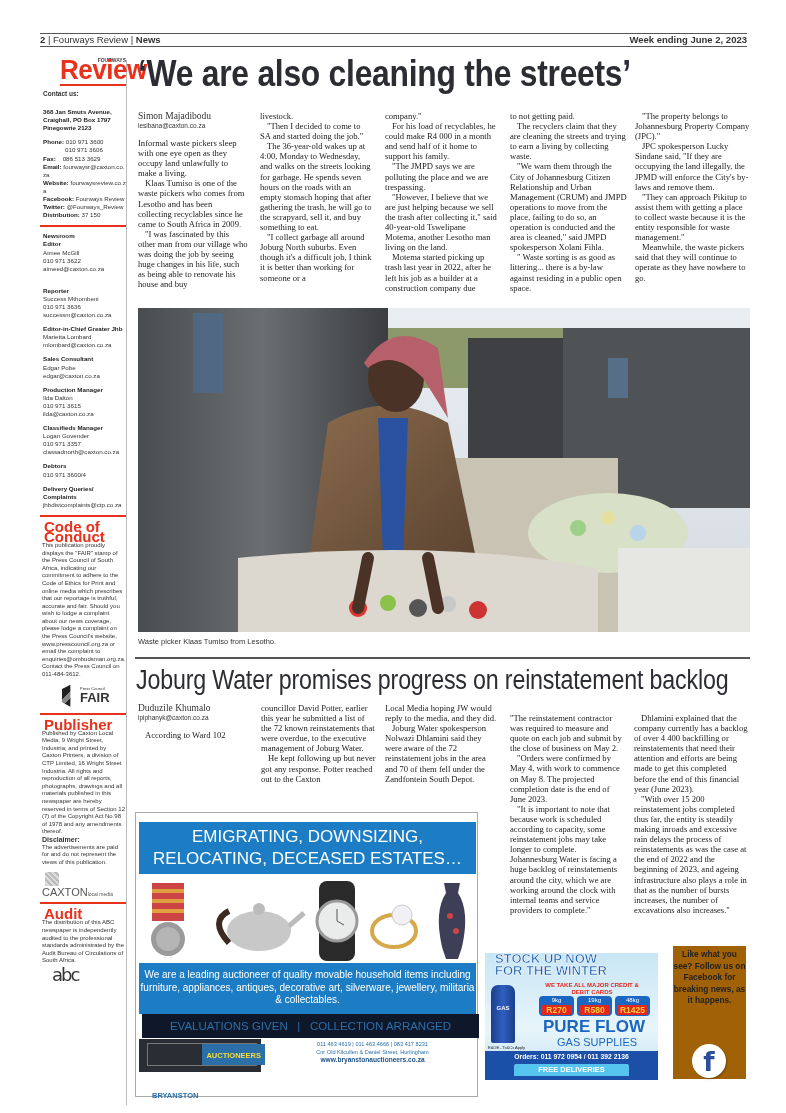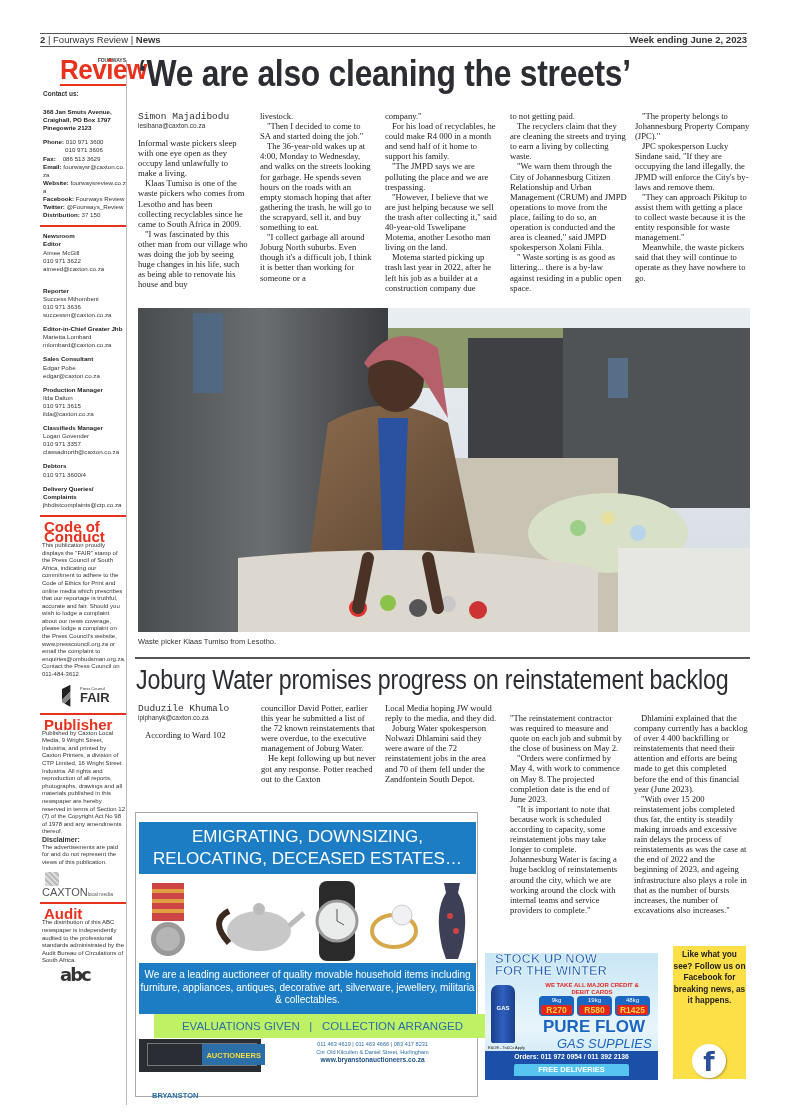--- a/index.html
+++ b/index.html
@@ -26,70 +26,70 @@
   .sb-redrule { height: 2px; background: #e8321e; margin: 4px 0 5px 0; }
   .sb-redhead { color: #e8321e; font-weight: bold; font-size: 15px; line-height: 10px; margin-left: 4px; }
   .sb-small { margin-left: 2px; font-size: 6px; line-height: 7.6px; }
   .fair-logo { display: flex; align-items: center; gap: 4px; margin: 6px 0 6px 22px; }
   .fair-logo .mark { width: 14px; height: 22px; background: linear-gradient(135deg,#222 0 40%,#888 40% 60%,#222 60%); clip-path: polygon(0 20%,60% 0,60% 100%,0 80%); }
   .fair-logo .txt { font-size: 4px; line-height: 4.5px; color: #333; }
   .fair-logo .txt b { display: block; font-size: 13px; line-height: 13px; font-weight: bold; }
   .caxton-mark { width: 14px; height: 14px; margin: 6px 0 2px 5px; background: repeating-linear-gradient(45deg,#bbb 0 2px,#ddd 2px 4px); border-radius: 2px; }
   .caxton-word { margin-left: 2px; font-size: 11px; letter-spacing: 0.5px; color: #555; }
   .caxton-word span { font-size: 5px; letter-spacing: 0; margin-top: 28px; }
-  .abc-logo { margin: 6px 0 0 20px; font-size: 18px; font-weight: bold; color: #333; letter-spacing: -2px; font-family: "DejaVu Sans", sans-serif; }
+  .abc-logo { margin: 6px 0 0 12px; font-size: 18px; font-weight: normal; color: #333; letter-spacing: -2px; font-family: "DejaVu Sans", sans-serif; }
 
   
   .headline1 { left: 138px; top: 52px; width: 612px; font-size: 37px; line-height: 44px; font-weight: bold; color: #2b2d33; letter-spacing: -0.3px; white-space: nowrap; transform: scaleX(0.86); transform-origin: left top; font-family: "Liberation Sans Narrow", "Liberation Sans", sans-serif; }
 
   
   .col { position: absolute; font-family: "Liberation Serif", serif; font-size: 8.6px; line-height: 10.1px; color: #222; }
   .col p { text-indent: 7px; }
   .col p.noindent { text-indent: 0; }
-  .byline-name { font-family: Liberation Mono, monospace; font-size: 9.5px; line-height: 11px; color: #333; }
+  .byline-name { font-family: Liberation Serif, serif; font-size: 9.5px; line-height: 11px; color: #333; }
   .byline-mail { font-family: "Liberation Sans", sans-serif; font-size: 6.5px; line-height: 8px; color: #333; margin-bottom: 8px; }
 
   
   .photo { left: 138px; top: 308px; width: 612px; height: 324px; overflow: hidden; background: #888; }
   .photo svg { display: block; }
   .caption { left: 138px; top: 637px; font-size: 7.5px; color: #333; }
   .rule2 { left: 135px; top: 657px; width: 615px; height: 2px; background: #555; }
 
   .headline2 { left: 136px; top: 664px; font-size: 27px; line-height: 32px; color: #2b2d33; white-space: nowrap; transform: scaleX(0.86); transform-origin: left top; letter-spacing: -0.2px; }
 
   
   .ad-bry { left: 135px; top: 812px; width: 343px; height: 285px; border: 1px solid #aaa; background: #fff; }
   .ad-bry .top { position: absolute; left: 3px; top: 9px; width: 337px; height: 52px; background: #1c7dc4; color: #fff; text-align: center; font-size: 17px; line-height: 22px; padding-top: 4px; }
   .ad-bry .items { position: absolute; left: 8px; top: 68px; width: 327px; height: 80px; }
   .ad-bry .mid { position: absolute; left: 3px; top: 150px; width: 337px; height: 51px; background: #1c7dc4; color: #fff; text-align: center; font-size: 10px; line-height: 12.5px; padding-top: 6px; }
-  .ad-bry .yellow { position: absolute; left: 18px; top: 201px; width: 337px; height: 24px; background: #bef264; color: #2b6fa8; text-align: center; font-size: 11.5px; line-height: 24px; }
+  .ad-bry .yellow { position: absolute; left: 6px; top: 201px; width: 337px; height: 24px; background: #0f172a; color: #2b6fa8; text-align: center; font-size: 11.5px; line-height: 24px; }
   .ad-bry .bottom { position: absolute; left: 3px; top: 226px; width: 337px; height: 33px; }
   .bry-logo { position: absolute; left: 0; top: 0; width: 122px; height: 33px; background: #2a2d33; }
   .bry-logo .inner { position: absolute; left: 8px; top: 4px; width: 110px; height: 23px; display: flex; border: 1px solid #777; }
   .bry-logo .l { background: #f8dc3a; color: #2b6fa8; font-size: 7.5px; font-weight: bold; line-height: 23px; padding: 0 4px; margin-top: 40px; }
   .bry-logo .r { background: #2b6fa8; color: #f8dc3a; font-size: 7.5px; font-weight: bold; line-height: 23px; padding: 0 4px; }
   .bry-contact { position: absolute; left: 130px; top: 2px; width: 207px; text-align: center; color: #2b6fa8; font-size: 5.6px; line-height: 7.5px; }
   .bry-contact b { color: #1c4f85; font-size: 6.6px; }
 
   
   .ad-gas { left: 485px; top: 953px; width: 173px; height: 127px; background: linear-gradient(180deg,#c8e6f5 0%,#e8f5fb 60%,#bfe0f2 100%); overflow: hidden; }
   .gas-h1 { position: absolute; left: 10px; top: 0px; font-size: 13px; line-height: 12px; font-weight: bold; color: #1b5fb0; -webkit-text-stroke: 0.5px #fff; text-shadow: 0 0 1px #fff; }
   .gas-cards { position: absolute; left: 52px; top: 29px; font-size: 6px; line-height: 7px; font-weight: bold; color: #e4261d; text-align: center; width: 110px; }
   .gas-prices { position: absolute; left: 54px; top: 43px; display: flex; gap: 3px; }
   .gas-price { width: 35px; height: 20px; background: #1b66c0; border-radius: 4px; color: #fff; text-align: center; font-size: 6px; line-height: 7px; padding-top: 1px; }
   .gas-price b { display: block; color: #f6d13a; font-size: 8.5px; line-height: 10px; background: #e4261d; margin: 1px 2px 0 2px; border-radius: 2px; }
   .gas-cyl { position: absolute; left: 6px; top: 32px; width: 24px; height: 58px; background: linear-gradient(90deg,#1b3f8a,#2f5fc0,#1b3f8a); border-radius: 7px 7px 2px 2px; color: #fff; font-size: 6px; font-weight: bold; text-align: center; padding-top: 20px; }
   .gas-brand { position: absolute; left: 58px; top: 66px; font-size: 17px; line-height: 16px; font-weight: bold; color: #1b66c0; }
-  .gas-sub { position: absolute; left: 72px; top: 83px; font-size: 13px; color: #1b66c0; font-style: italic; }
+  .gas-sub { position: absolute; left: 72px; top: 83px; font-size: 11px; color: #1b66c0; }
   .gas-eoe { position: absolute; left: 3px; top: 92px; font-size: 4px; color: #222; }
   .gas-orders { position: absolute; left: 0; top: 98px; width: 173px; height: 29px; background: #1b4fa8; color: #fff; font-size: 6.8px; font-weight: bold; text-align: center; line-height: 10px; padding-top: 1px; }
   .gas-free { display: inline-block; margin-top: 2px; background: #55c4ee; color: #fff; font-size: 7.5px; line-height: 12px; padding: 0 24px; border-radius: 2px 2px 0 0; }
 
   
-  .fb-box { left: 673px; top: 946px; width: 73px; height: 133px; background: #fde047; text-align: center; font-size: 8.3px; line-height: 11.5px; color: #222; font-weight: bold; padding-top: 3px; font-family: "Liberation Sans Narrow", "Liberation Sans", sans-serif; }
+  .fb-box { left: 673px; top: 946px; width: 73px; height: 133px; background: #a16207; text-align: center; font-size: 8.3px; line-height: 11.5px; color: #222; font-weight: bold; padding-top: 3px; font-family: "Liberation Sans Narrow", "Liberation Sans", sans-serif; }
   .fb-circle { position: absolute; left: 19px; top: 98px; width: 34px; height: 34px; border-radius: 50%; background: #fff; box-shadow: 1px 1px 2px rgba(0,0,0,.3); color: #2d4e9a; font-size: 26px; line-height: 36px; font-weight: bold; font-family: "DejaVu Sans", sans-serif; }
 </style>
 </head>
 <body>
 
 <div class="abs runhead">
   <div class="left">
     <b>2</b> | <span>Fourways Review</span> | <b>News</b>
   </div>
   <div class="right">Week ending June 2, 2023</div>

